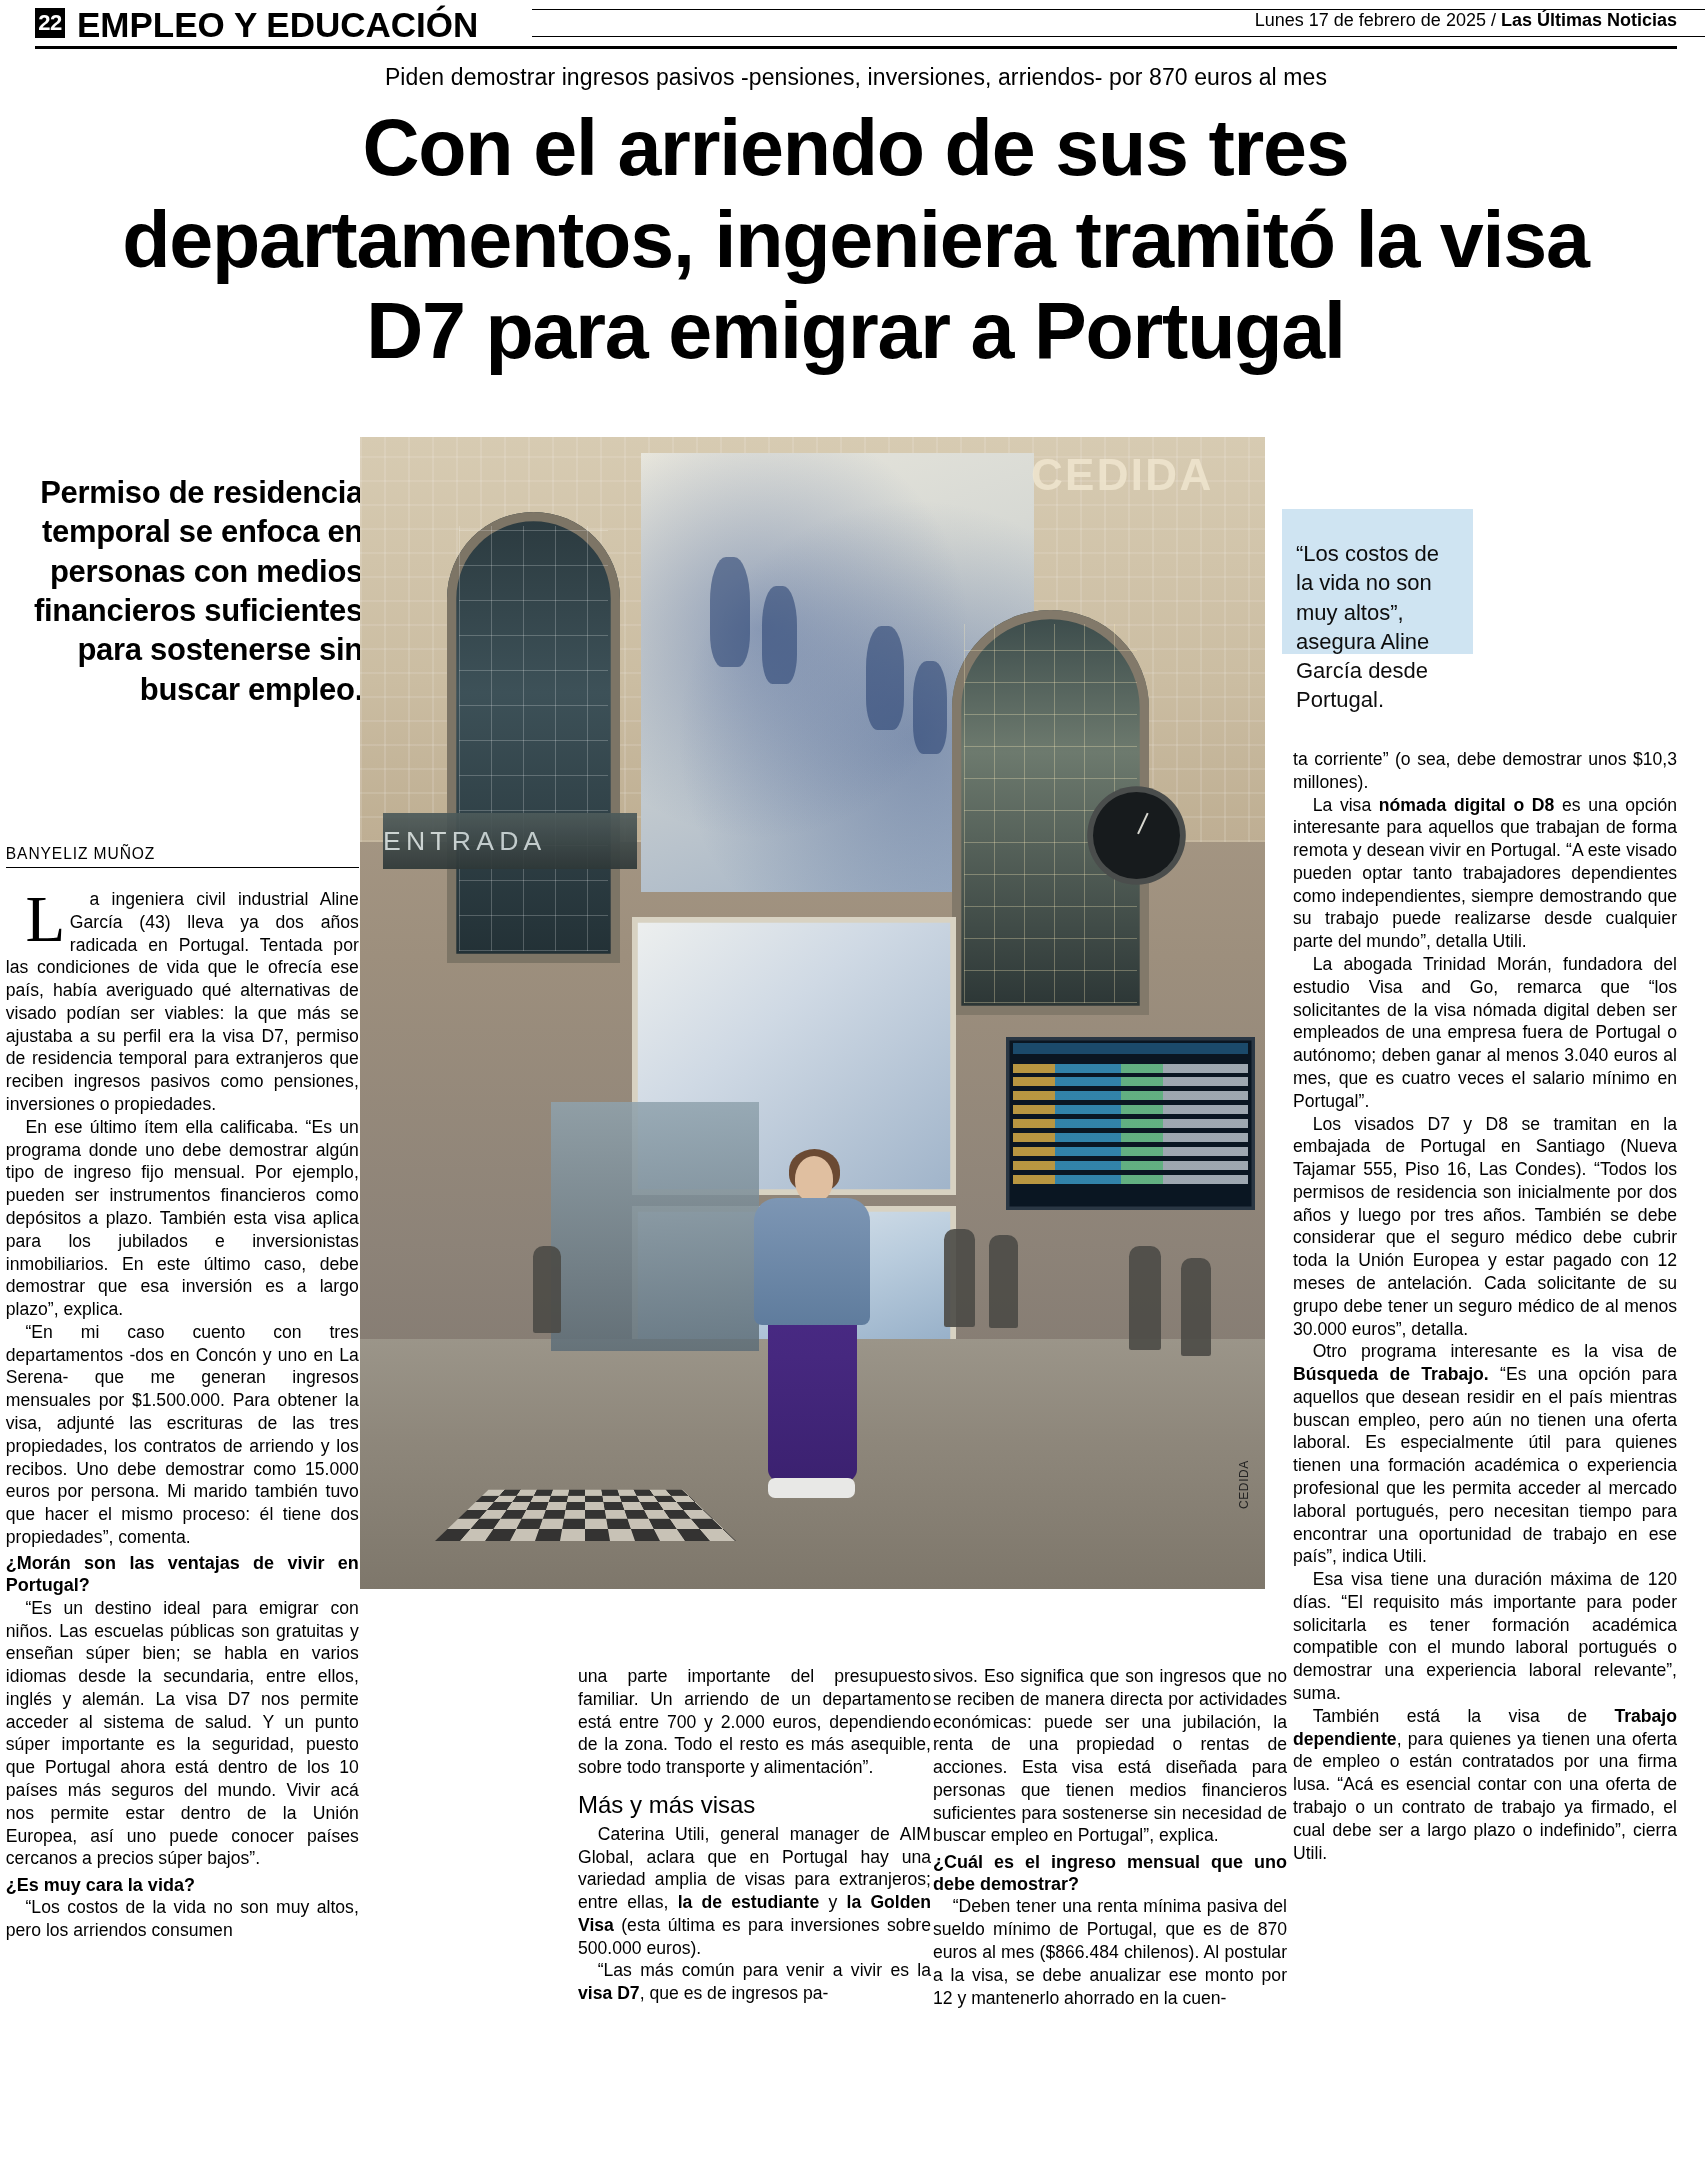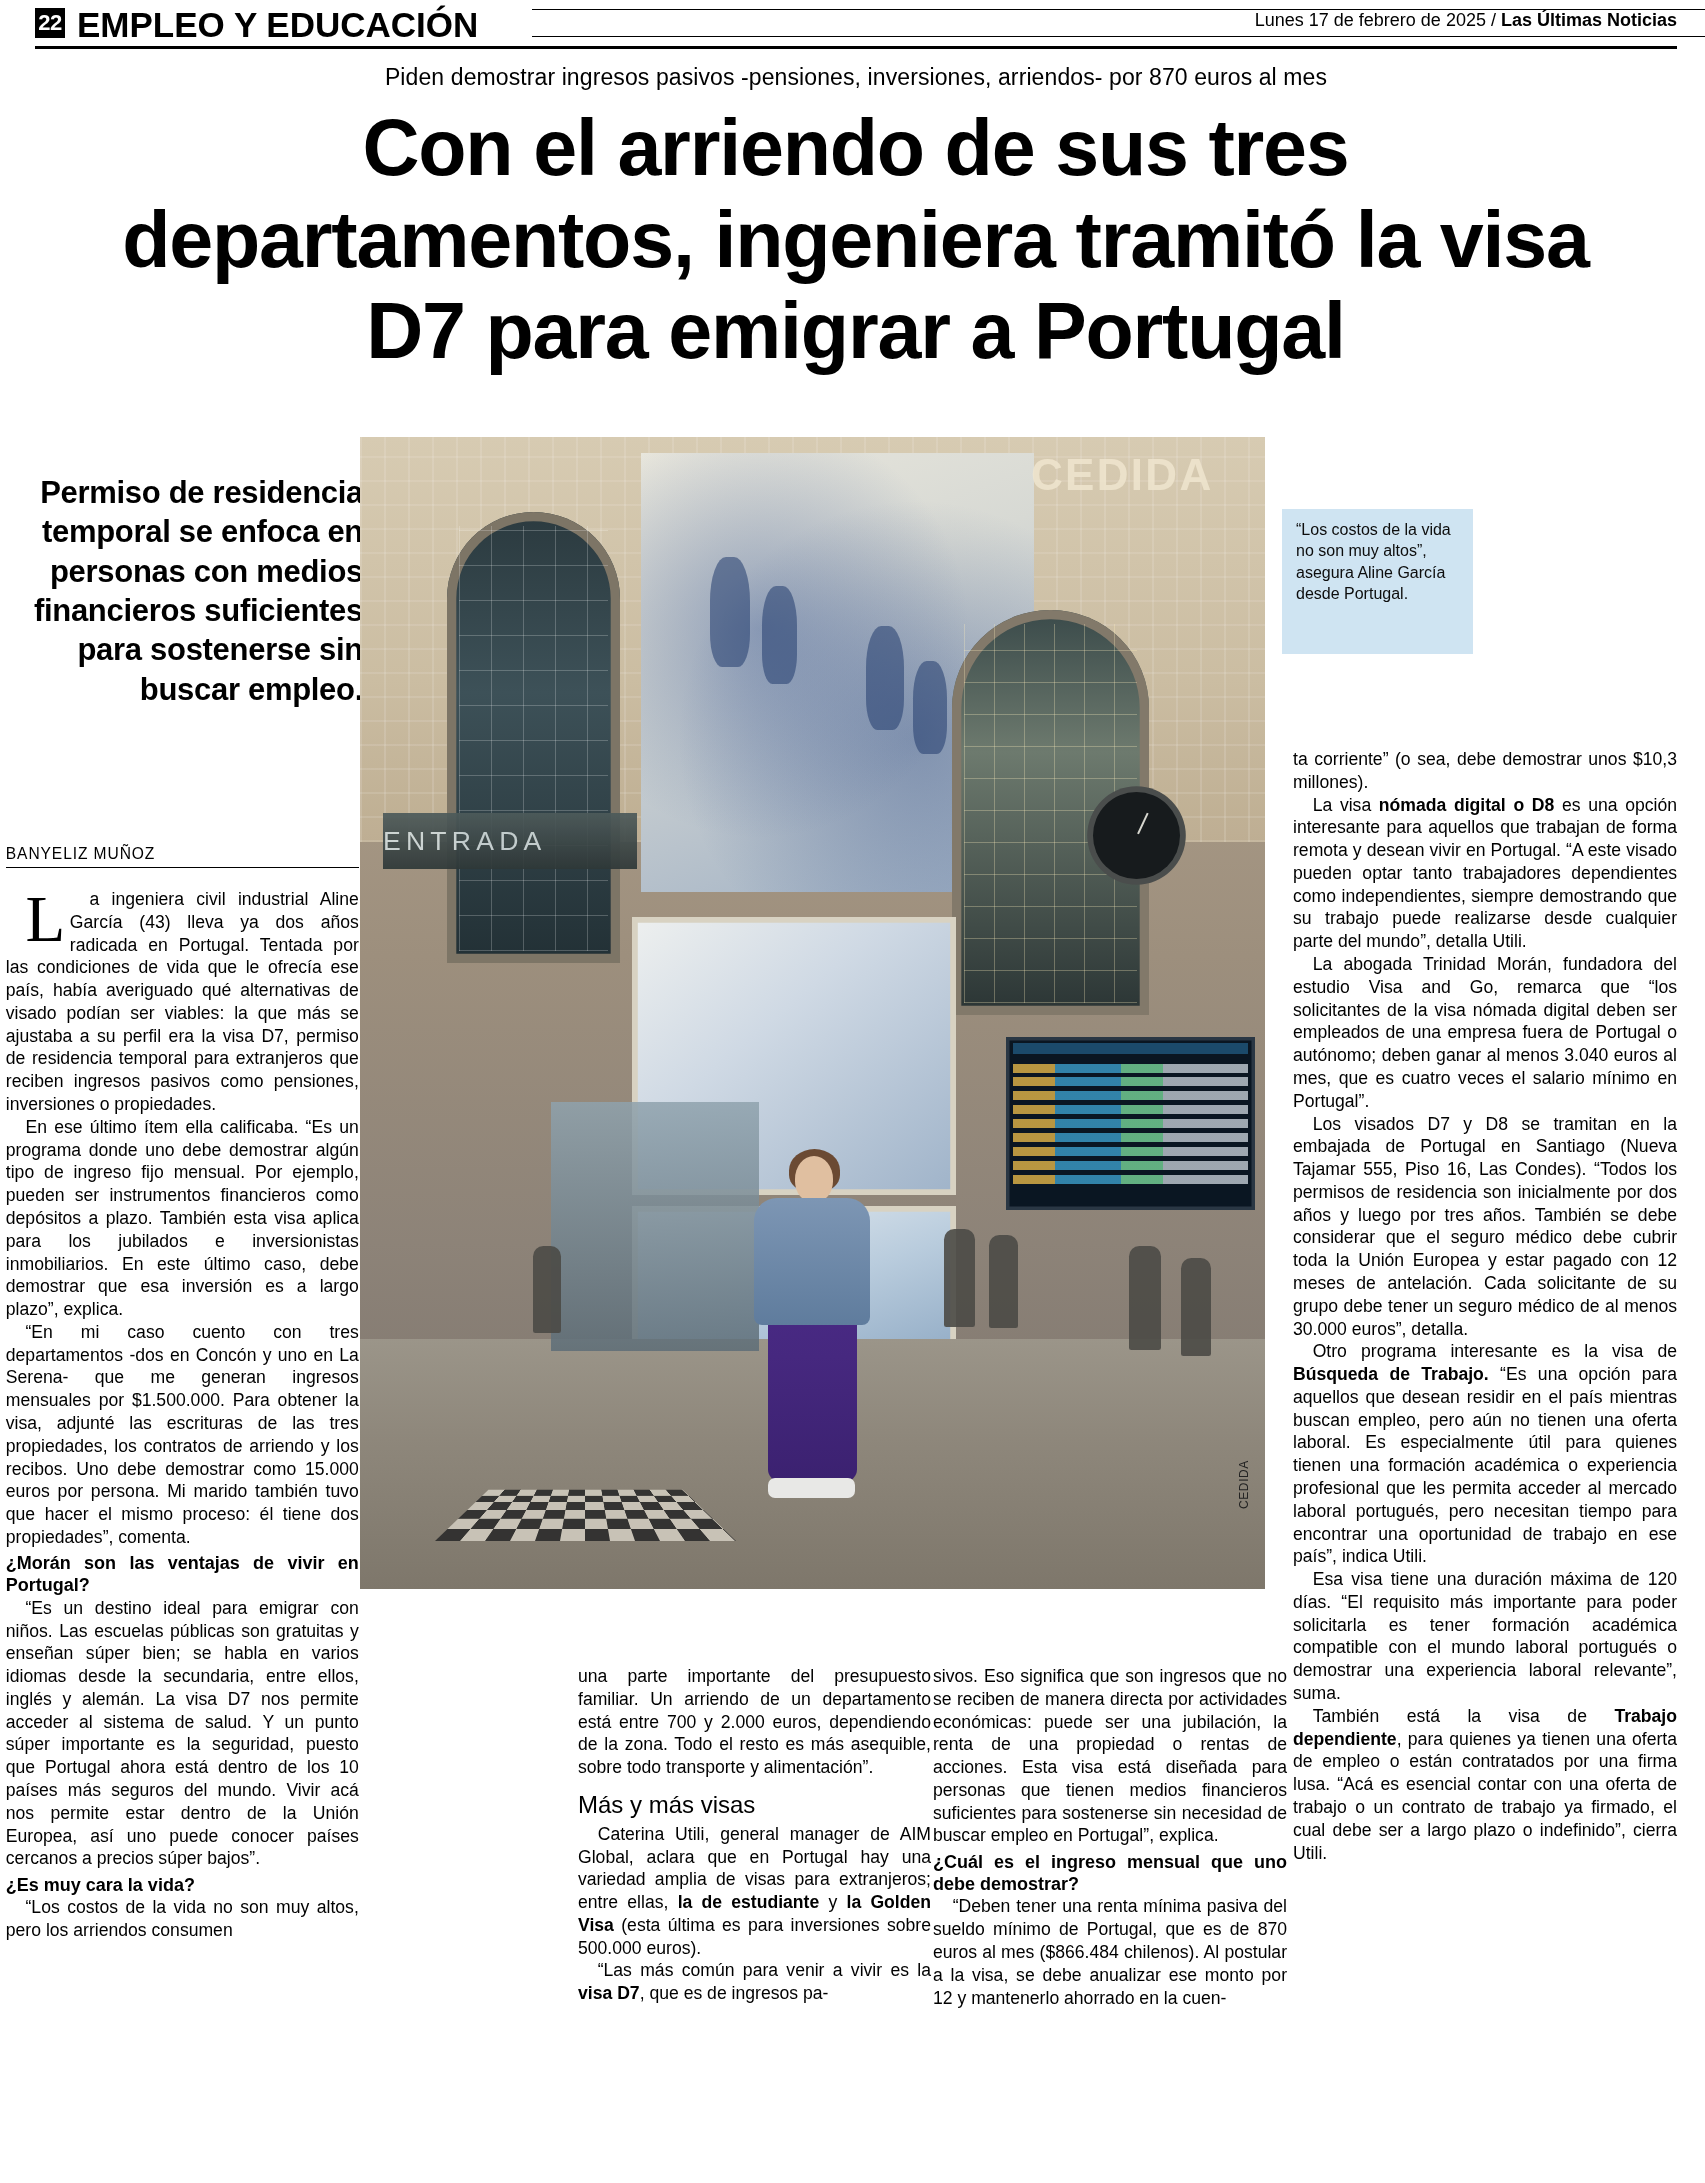--- a/index.html
+++ b/index.html
@@ -353,23 +353,23 @@
     opacity: .9;
   }
 
   
   .pullquote {
     position: absolute;
     left: 1282px; top: 509px;
     width: 191px; height: 145px;
     background: #cfe4f2;
     font-family: "Liberation Sans", sans-serif;
-    font-size: 16px;
+    font-size: 22px;
     line-height: 1.33;
-    padding: 10px 14px;
+    padding: 30px 14px;
     box-sizing: border-box;
     color: #0d0d0d;
   }
 </style>
 </head>
 <body>
 
 <div class="page">
 
   <div class="masthead">

